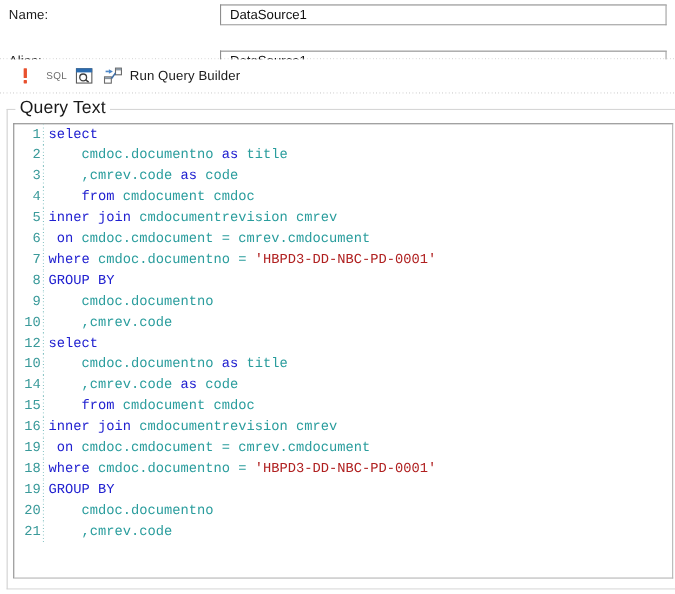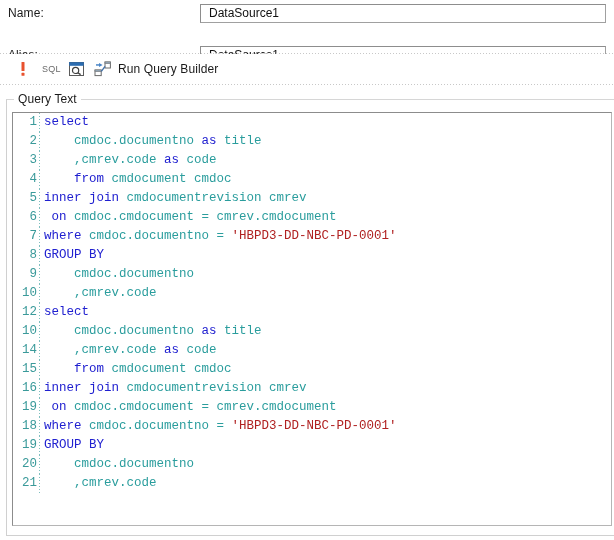--- a/index.html
+++ b/index.html
@@ -119,21 +119,21 @@
     border-top: 1px solid #d6d6d6;
     box-sizing: border-box;
     pointer-events: none;
   }
   #gb-title {
     position: absolute;
     left: 8px;
     top: 0px;
     background: #ffffff;
     padding: 0 4px;
-    font-size: 12px;
+    font-size: 16px;
     color: #1a1a1a;
     line-height: 14px;
     letter-spacing: 0.1px;
   }
 
   
   #editor {
     position: absolute;
     left: 6px;
     top: 20px;

